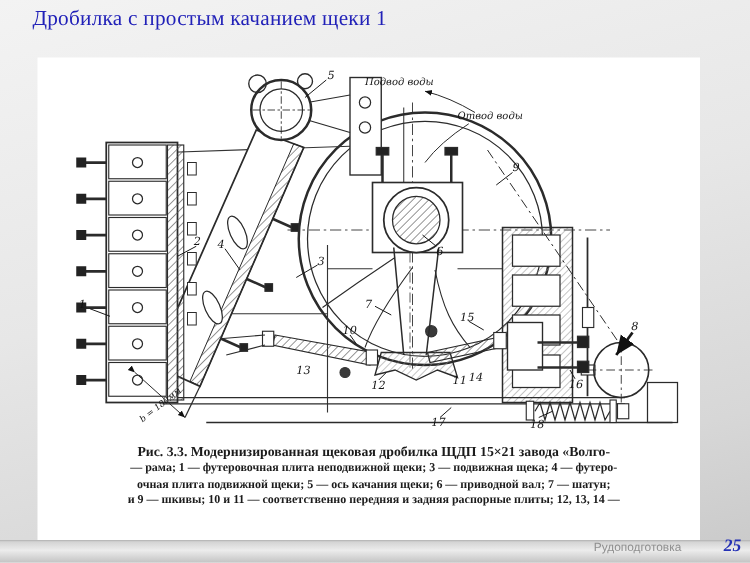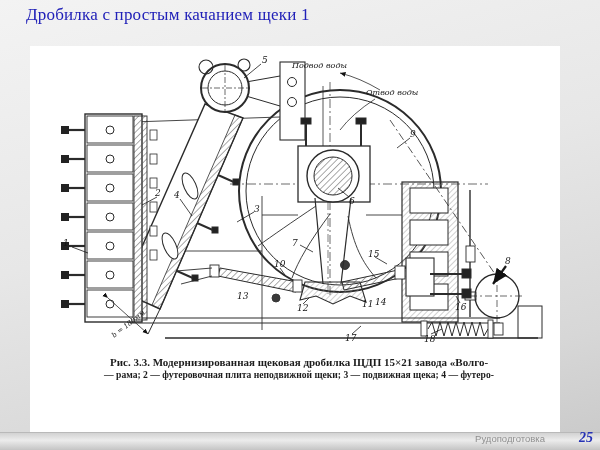--- a/index.html
+++ b/index.html
@@ -267,20 +267,22 @@
         <text class="plbl" x="345" y="259">14</text>
         <text class="plbl" x="338" y="211">15</text>
         <text class="plbl" x="425" y="264">16</text>
         <text class="plbl" x="315" y="295">17</text>
         <text class="plbl" x="394" y="296">18</text>
       </g>
     </svg>
 
     <div class="caption">
       <div class="cap-main">Рис. 3.3. Модернизированная щековая дробилка ЩДП 15×21 завода «Волго-</div>
-      <div class="cap-legend">— рама; 2 — футеровочная плита неподвижной щеки; 3 — подвижная щека; 4 — футеро-</div>
+      <div class="cap-legend">— рама; 1 — футеровочная плита неподвижной щеки; 3 — подвижная щека; 4 — футеро-</div>
+      <div class="cap-legend">очная плита подвижной щеки; 5 — ось качания щеки; 6 — приводной вал; 7 — шатун;</div>
+      <div class="cap-legend">и 9 — шкивы; 10 и 11 — соответственно передняя и задняя распорные плиты; 12, 13, 14 —</div>
     </div>
   </div>
 
   <div class="bottom-strip"></div>
   <div class="footer-label">Рудоподготовка</div>
   <div class="page-number">25</div>
 </div>
 
 </body></html>

